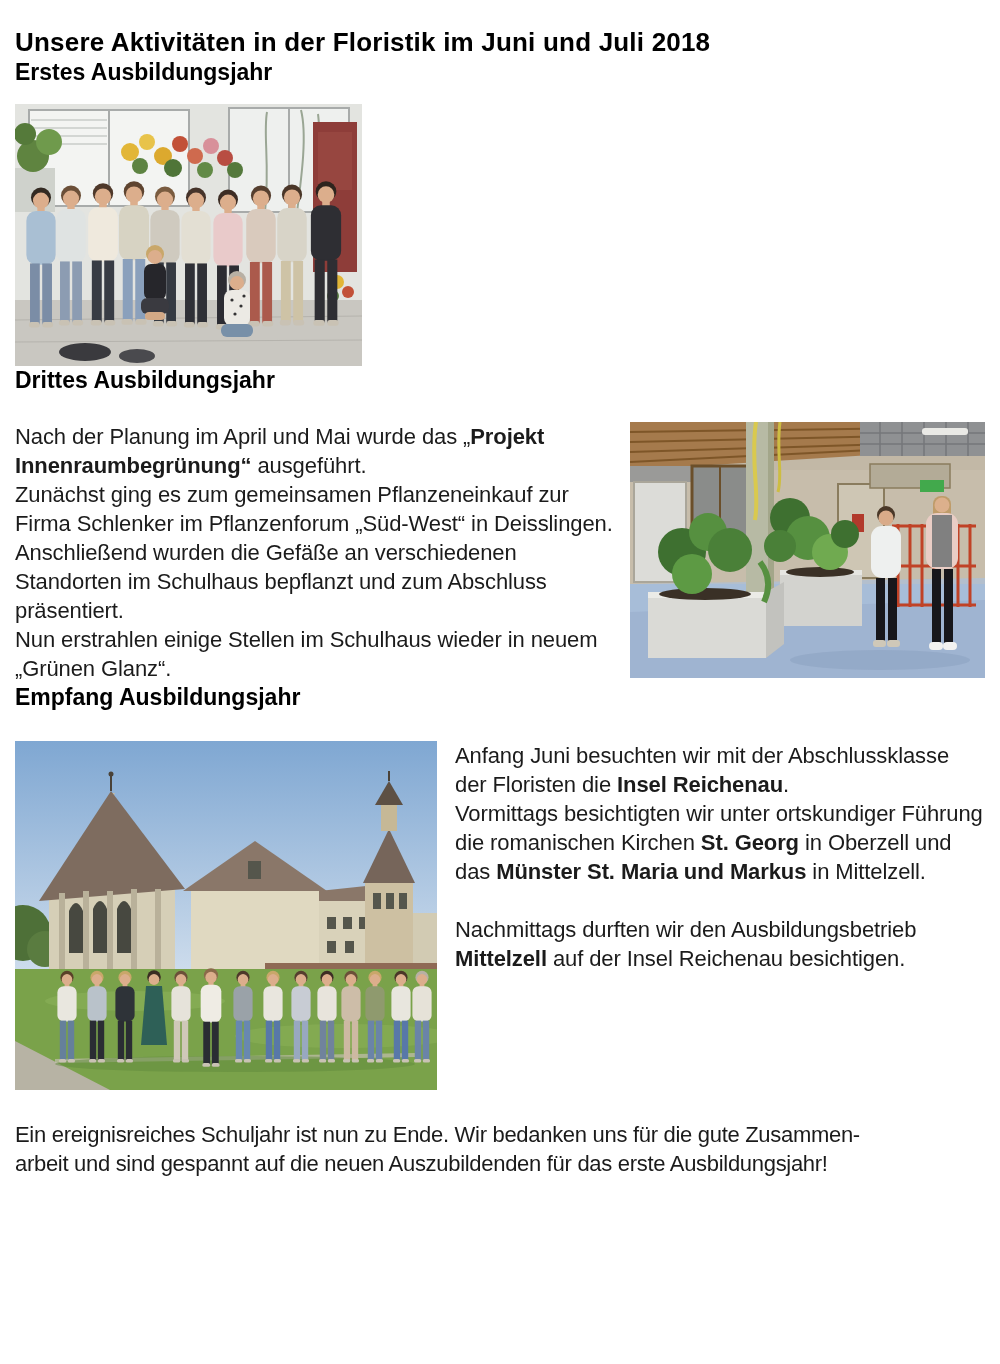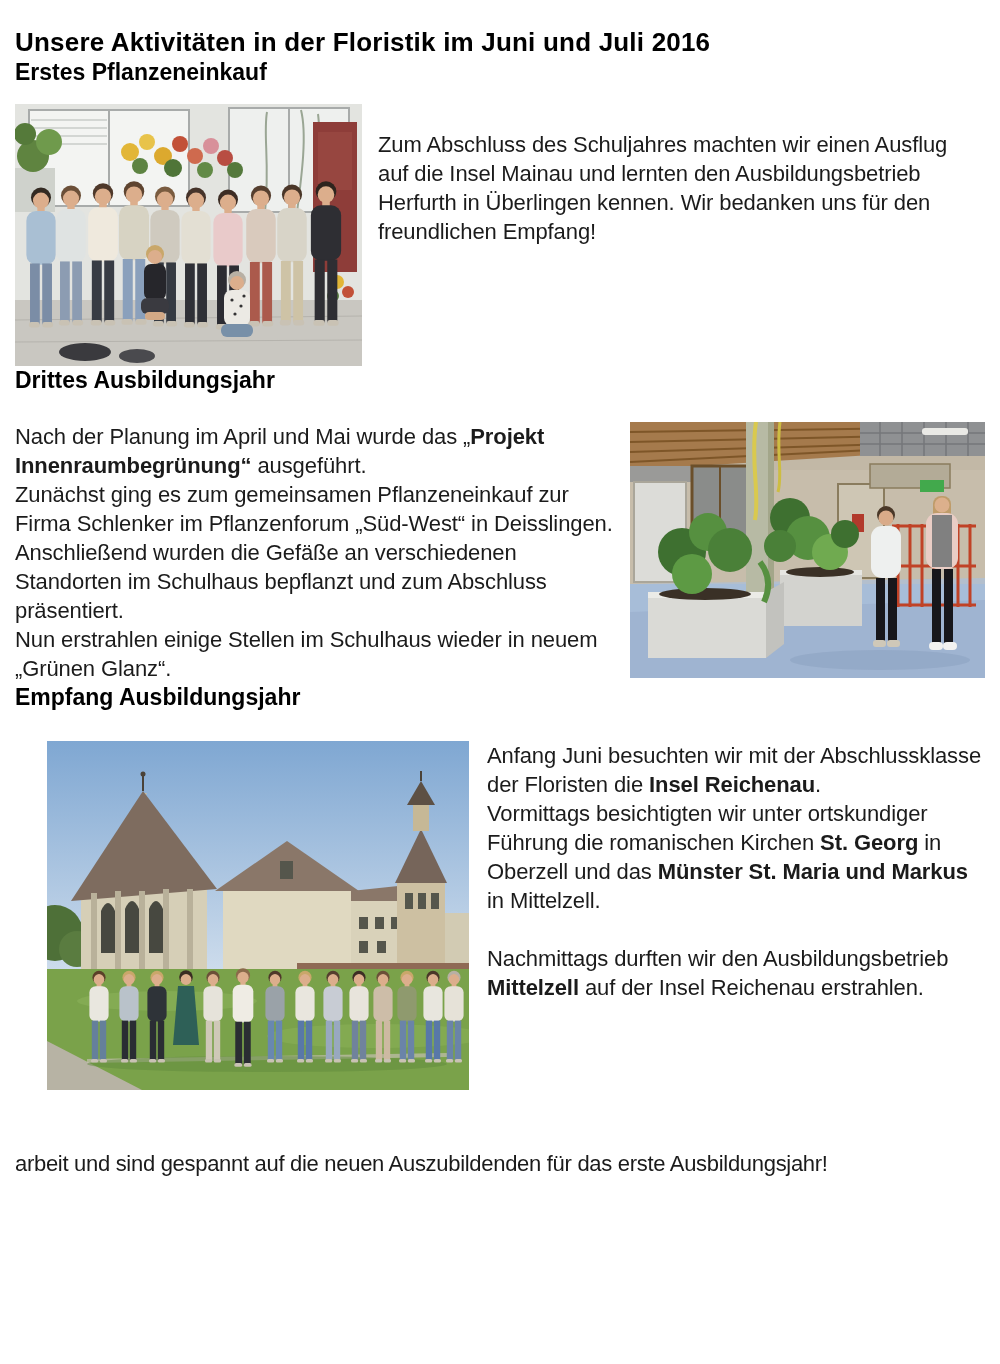--- a/index.html
+++ b/index.html
@@ -20,21 +20,21 @@
   h2.sec-heading {
     margin:0; font-size:23px; line-height:28px;
     font-weight:bold; color:#000;
   }
   .h2-1 { margin-top:32px; }
   .h2-2 { margin-top:64px; }
   .h2-3 { margin-top:60px; }
   .row { display:flex; align-items:flex-start; }
   .row-1 { margin-top:18px; }
   .row-2 { margin-top:28px; }
-  .row-3 { margin-top:30px;margin-left:32px; }
+  .row-3 { margin-top:30px; }
   .body-text {
     margin:0; font-size:22px; line-height:29px;
     letter-spacing:-0.1px; color:#1b1b1b;
   }
   .b { font-weight:bold; }
   .sec1-text { margin-left:16px; padding-top:26px; width:585px; }
   .sec2-text { width:600px; }
   .sec3-text { margin-left:18px; width:535px; }
   .sec3-p2 { margin-top:29px; }
   .closing { margin-top:30px; letter-spacing:-0.3px; width:970px; }
@@ -60,23 +60,23 @@
       <rect x="-9" y="52" width="8" height="50" class="pants"></rect>
       <rect x="1" y="52" width="8" height="50" class="pants"></rect>
       <rect x="-10" y="100" width="9" height="4.5" rx="2" fill="#c9c2b4"></rect>
       <rect x="1" y="100" width="9" height="4.5" rx="2" fill="#c9c2b4"></rect>
     </g>
   </defs>
 </svg>
 
 <div class="page">
 
-  <h1 class="doc-title">Unsere Aktivitäten in der Floristik im Juni und Juli 2016</h1>
-
-  <h2 class="sec-heading h2-1">Erstes Pflanzeneinkauf</h2>
+  <h1 class="doc-title">Unsere Aktivitäten in der Floristik im Juni und Juli 2018</h1>
+
+  <h2 class="sec-heading h2-1">Erstes Ausbildungsjahr</h2>
 
   <div class="row row-1">
     <figure class="photo-1">
       <svg width="347" height="262" viewBox="0 0 347 262">
         <rect width="347" height="262" fill="#e9e8e4"></rect>
         <rect x="0" y="0" width="347" height="198" fill="#e3e4e0"></rect>
 
         <g>
           <rect x="14" y="6" width="160" height="96" fill="#f3f4f2" stroke="#a8abaa" stroke-width="2"></rect>
           <line x1="94" y1="6" x2="94" y2="102" stroke="#a8abaa" stroke-width="2"></line>
@@ -156,21 +156,20 @@
             <rect x="-13" y="8" width="26" height="36" rx="8" fill="#eceae4"></rect>
             <circle cx="-5" cy="18" r="1.6" fill="#333"></circle>
               <circle cx="4" cy="24" r="1.6" fill="#333"></circle>
             <circle cx="-2" cy="32" r="1.6" fill="#333"></circle>
               <circle cx="7" cy="14" r="1.6" fill="#333"></circle>
             <rect x="-16" y="42" width="32" height="13" rx="6" fill="#7890a8"></rect>
           </g>
         </g>
       </svg>
     </figure>
-    <p class="body-text sec1-text"><span>Zum Abschluss des Schuljahres machten wir einen Ausflug auf die Insel Mainau und lernten den Ausbildungsbetrieb Herfurth in Überlingen kennen. Wir bedanken uns für den freundlichen Empfang!</span></p>
   </div>
 
   <h2 class="sec-heading h2-2">Drittes Ausbildungsjahr</h2>
 
   <div class="row row-2">
     <p class="body-text sec2-text"><span>Nach der Planung im April und Mai wurde das „</span><span class="b">Projekt Innenraumbegrünung“</span><span> ausgeführt.</span><br><span>Zunächst ging es zum gemeinsamen Pflanzeneinkauf zur Firma Schlenker im Pflanzenforum „Süd-West“ in Deisslingen. Anschließend wurden die Gefäße an verschiedenen Standorten im Schulhaus bepflanzt und zum Abschluss präsentiert.</span><br><span>Nun erstrahlen einige Stellen im Schulhaus wieder in neuem „Grünen Glanz“.</span></p>
     <figure class="photo-2" style="margin-left:auto;">
       <svg width="355" height="256" viewBox="0 0 355 256">
         <rect width="355" height="256" fill="#c2b8a6"></rect>
 
@@ -360,19 +359,19 @@
           <use href="#pers" transform="translate(312,238) scale(0.8)" style="--shirt:#e8e4dc;--pants:#70839c;--hair:#3d2d24"></use>
           <use href="#pers" transform="translate(336,238) scale(0.8)" style="--shirt:#cdbda8;--pants:#cdb9a2;--hair:#6b4f38"></use>
           <use href="#pers" transform="translate(360,238) scale(0.8)" style="--shirt:#8f9a6e;--pants:#6a84a8;--hair:#c9a76a"></use>
           <use href="#pers" transform="translate(386,238) scale(0.8)" style="--shirt:#e8e6de;--pants:#5878a8;--hair:#4a3628"></use>
           <use href="#pers" transform="translate(407,238) scale(0.8)" style="--shirt:#e6e2d8;--pants:#6a84a8;--hair:#b8b0a4"></use>
         </g>
       </svg>
     </figure>
     <div class="sec3-text">
       <p class="body-text"><span>Anfang Juni besuchten wir mit der Abschlussklasse der Floristen die </span><span class="b">Insel Reichenau</span><span>.</span><br><span>Vormittags besichtigten wir unter ortskundiger Führung die romanischen Kirchen </span><span class="b">St. Georg</span><span> in Oberzell und das </span><span class="b">Münster St. Maria und Markus</span><span> in Mittelzell.</span></p>
-      <p class="body-text sec3-p2"><span>Nachmittags durften wir den Ausbildungsbetrieb </span><span class="b">Mittelzell</span><span> auf der Insel Reichenau erstrahlen.</span><br></p>
+      <p class="body-text sec3-p2"><span>Nachmittags durften wir den Ausbildungsbetrieb </span><span class="b">Mittelzell</span><span> auf der Insel Reichenau besichtigen.</span><br></p>
     </div>
   </div>
 
-  <p class="body-text closing"><br><span>arbeit und sind gespannt auf die neuen Auszubildenden für das erste Ausbildungsjahr!</span></p>
+  <p class="body-text closing"><span>Ein ereignisreiches Schuljahr ist nun zu Ende. Wir bedanken uns für die gute Zusammen-</span><br><span>arbeit und sind gespannt auf die neuen Auszubildenden für das erste Ausbildungsjahr!</span></p>
 
 </div>
 
 </body></html>

